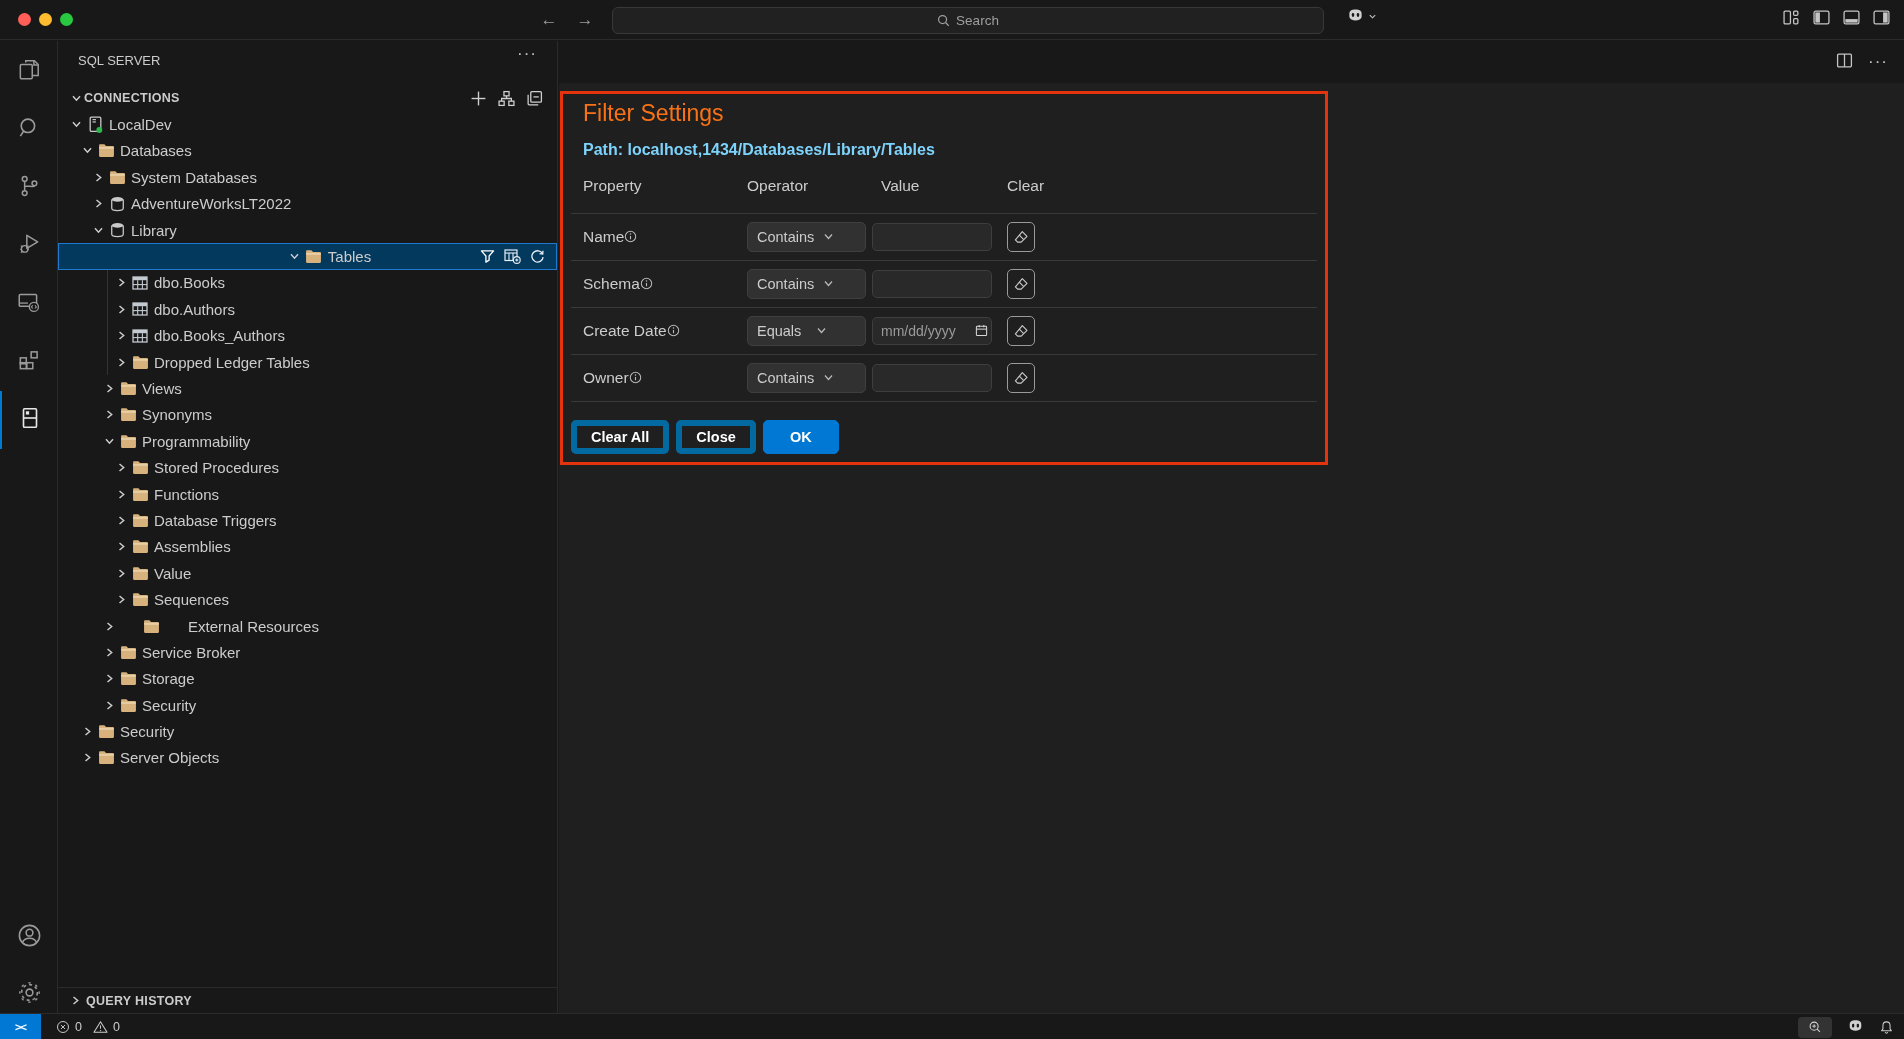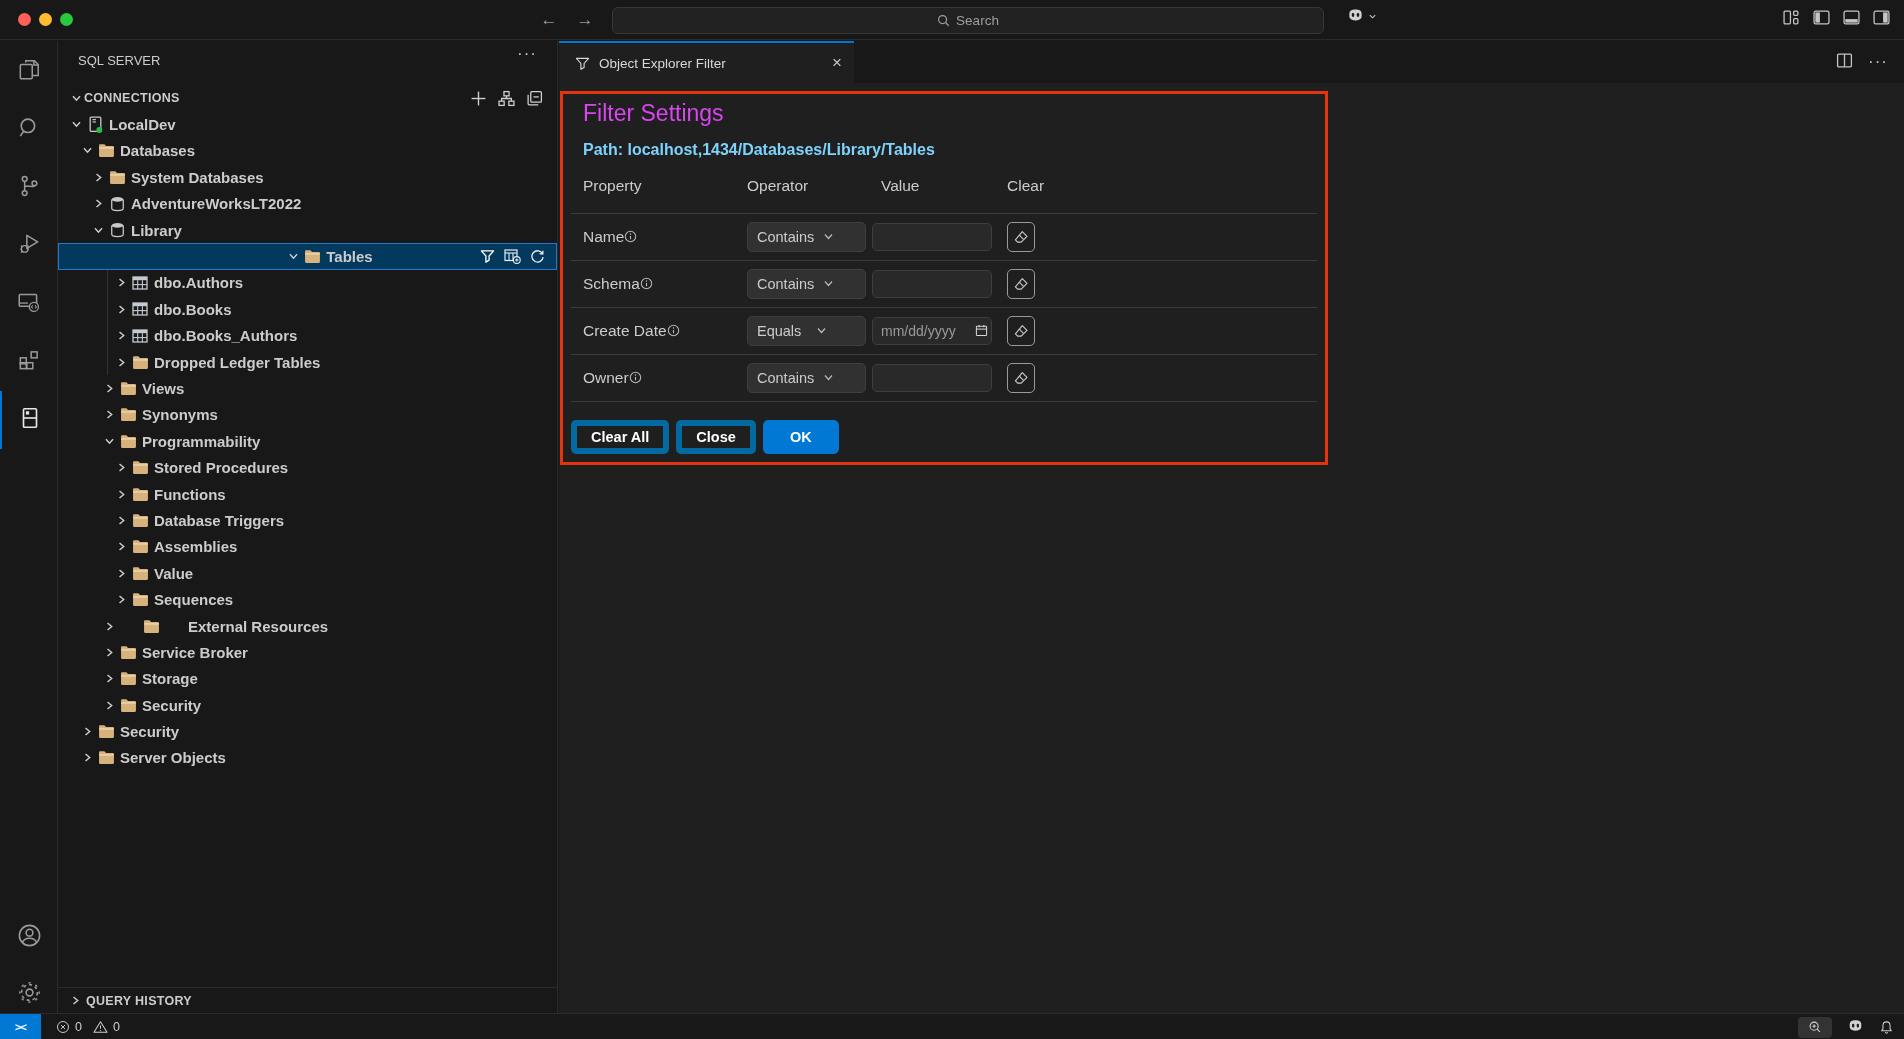--- a/index.html
+++ b/index.html
@@ -30,21 +30,21 @@
 
   
   .sidebar { position:absolute; left:58px; top:41px; width:500px; height:972px; background:#181818;
     border-right:1px solid #2b2b2b; }
   .sidebar-header { position:absolute; left:0; top:0; width:100%; height:38px; display:flex;
     align-items:center; color:#cccccc; }
   .sidebar-title { margin-left:20px; font-size:13px; }
   .sidebar-ellipsis { position:absolute; right:20px; top:3px; color:#c5c5c5; font-size:17px; letter-spacing:1px; }
   .tree { position:absolute; left:0; top:44px; width:100%; }
   .trow { position:relative; height:26.4px; display:flex; align-items:center; color:#cccccc;
-    font-size:15px; white-space:nowrap;font-weight:bold; }
+    font-size:15px; white-space:nowrap; }
   .trow .chev { width:16px; display:flex; align-items:center; justify-content:center; flex:none; }
   .trow .ticon { width:18px; margin:0 5px 0 2px; display:flex; align-items:center; justify-content:center; flex:none; }
   .trow.connections-row { font-weight:bold; font-size:12.5px; letter-spacing:.3px; }
   .trow.selected { background:#04395e; outline:1px solid #2079ce; outline-offset:-1px; }
   .row-actions { position:absolute; right:12px; top:0; height:100%; display:flex; align-items:center; gap:9px; }
   .conn-actions { position:absolute; right:14px; top:0; height:100%; display:flex; align-items:center; gap:11px;
     color:#cfcfcf; font-weight:normal; }
   .indent-guide { position:absolute; left:49px; width:1px; background:#333333; }
   .query-history { position:absolute; left:0; top:946px; width:100%; height:26px; border-top:1px solid #2b2b2b;
     display:flex; align-items:center; color:#cccccc; font-weight:bold; font-size:12.5px; letter-spacing:.3px; }
@@ -54,21 +54,21 @@
   .tabbar { position:absolute; left:0; top:0; width:100%; height:42px; background:#181818; }
   .tab { position:absolute; left:0; top:0; width:295px; height:42px; background:#1f1f1f;
     border-top:2px solid #0078d4; display:flex; align-items:center; color:#d8d8d8; font-size:13.5px; }
   .tab .ticon { margin:0 9px 0 16px; display:flex; }
   .tab .close { position:absolute; right:12px; top:0; height:100%; display:flex; align-items:center;
     color:#c5c5c5; font-size:17px; }
   .tab-actions { position:absolute; right:16px; top:0; height:42px; display:flex; align-items:center; gap:15px; color:#c5c5c5; }
 
   .annotation-box { position:absolute; left:1px; top:50px; width:768px; height:374px;
     border:3px solid #e5330d; }
-  .panel-title { position:absolute; left:20px; top:6px; font-size:23px; color:#d946ef; }
+  .panel-title { position:absolute; left:20px; top:6px; font-size:23px; color:#f97316; }
   .panel-path { position:absolute; left:20px; top:47px; font-size:16px; font-weight:bold; color:#7dd3fc; }
   .col-head { position:absolute; top:83px; font-size:15.5px; color:#cccccc; }
   .fsep { position:absolute; left:8px; right:8px; height:1px; background:#3a3a3a; }
   .frow { position:absolute; left:0; width:100%; height:47px; }
   .frow .flabel { position:absolute; left:20px; top:0; height:47px; display:flex; align-items:center;
     color:#cccccc; font-size:15.5px; }
   .select { position:absolute; left:184px; top:8.5px; width:119px; height:30px; background:#313131;
     border:1px solid #3f3f3f; border-radius:5px; display:flex; align-items:center; color:#cccccc; font-size:14.5px; }
   .select span { margin-left:9px; flex:1; }
   .select svg { margin-right:8px; }
@@ -418,42 +418,42 @@
             <span style="display: flex; align-items: center;">
               <svg width="16" height="14" viewBox="0 0 16 14">
                 <rect x="1" y="1" width="14" height="12" fill="none" stroke="#c3cad2" stroke-width="1.3"></rect>
                 <rect x="1" y="1" width="14" height="3.2" fill="#c3cad2"></rect>
                 <line x1="5.7" y1="4.2" x2="5.7" y2="13" stroke="#c3cad2" stroke-width="1.1"></line>
                 <line x1="10.4" y1="4.2" x2="10.4" y2="13" stroke="#c3cad2" stroke-width="1.1"></line>
                 <line x1="1" y1="8.6" x2="15" y2="8.6" stroke="#c3cad2" stroke-width="1.1"></line>
               </svg>
             </span>
           </span>
-          <span>dbo.Authors</span>
+          <span>dbo.Books</span>
         </div>
         <div class="trow" style="padding-left: 55px;">
           <span class="chev">
             <span style="display: flex; align-items: center;">
               <svg width="11" height="11" viewBox="0 0 10 10">
                 <polyline points="3.2,1.8 7,5 3.2,8.2" fill="none" stroke="#cfcfcf" stroke-width="1.3"></polyline>
               </svg>
             </span>
           </span>
           <span class="ticon">
             <span style="display: flex; align-items: center;">
               <svg width="16" height="14" viewBox="0 0 16 14">
                 <rect x="1" y="1" width="14" height="12" fill="none" stroke="#c3cad2" stroke-width="1.3"></rect>
                 <rect x="1" y="1" width="14" height="3.2" fill="#c3cad2"></rect>
                 <line x1="5.7" y1="4.2" x2="5.7" y2="13" stroke="#c3cad2" stroke-width="1.1"></line>
                 <line x1="10.4" y1="4.2" x2="10.4" y2="13" stroke="#c3cad2" stroke-width="1.1"></line>
                 <line x1="1" y1="8.6" x2="15" y2="8.6" stroke="#c3cad2" stroke-width="1.1"></line>
               </svg>
             </span>
           </span>
-          <span>dbo.Books</span>
+          <span>dbo.Authors</span>
         </div>
         <div class="trow" style="padding-left: 55px;">
           <span class="chev">
             <span style="display: flex; align-items: center;">
               <svg width="11" height="11" viewBox="0 0 10 10">
                 <polyline points="3.2,1.8 7,5 3.2,8.2" fill="none" stroke="#cfcfcf" stroke-width="1.3"></polyline>
               </svg>
             </span>
           </span>
           <span class="ticon">
@@ -764,29 +764,20 @@
         <svg width="11" height="11" viewBox="0 0 10 10">
             <polyline points="3.2,1.8 7,5 3.2,8.2" fill="none" stroke="#cfcfcf" stroke-width="1.3"></polyline>
           </svg>
       </span>
       <span style="margin-left:5px">QUERY HISTORY</span>
     </div>
   </div>
 
   <div class="editor">
     <div class="tabbar">
-      <div class="tab">
-        <span class="ticon">
-          <svg width="15" height="15" viewBox="0 0 16 16">
-              <path d="M1.5 2.5 h13 L9.7 8 v4.2 l-3.4 2 V8 Z" fill="none" stroke="#d8d8d8" stroke-width="1.2" stroke-linejoin="round"></path>
-            </svg>
-        </span>
-        <span>Object Explorer Filter</span>
-        <span class="close">×</span>
-      </div>
       <div class="tab-actions">
         <span>
           <svg width="17" height="17" viewBox="0 0 16 16">
               <rect x="1.5" y="2" width="13" height="12" rx="1" fill="none" stroke="#c5c5c5" stroke-width="1.2"></rect>
               <line x1="8" y1="2" x2="8" y2="14" stroke="#c5c5c5" stroke-width="1.2"></line>
             </svg>
         </span>
         <span style="font-size:17px; letter-spacing:1px">···</span>
       </div>
     </div>

